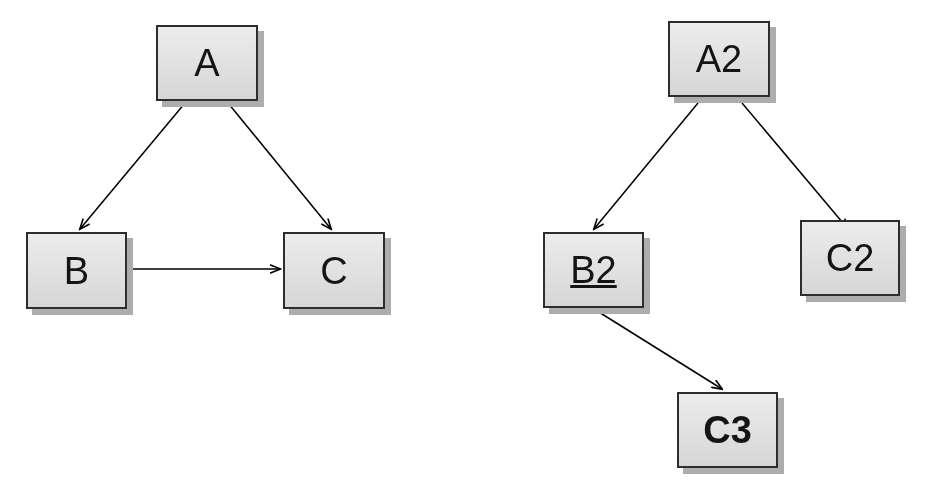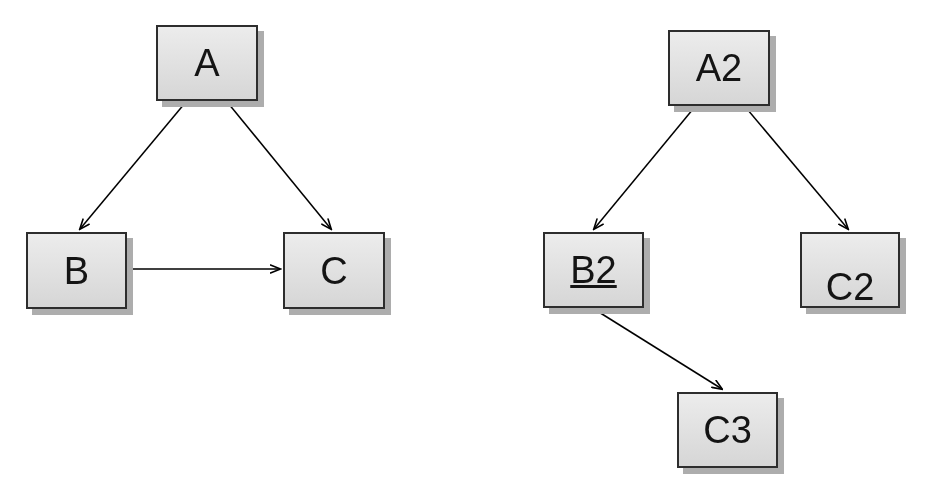--- a/index.html
+++ b/index.html
@@ -64,26 +64,26 @@
   <div id="node-layer">
       <div class="node" style="left: 156px; top: 25px; width: 102px; height: 76px; background: linear-gradient(rgb(236, 236, 236) 0%, rgb(214, 214, 214) 100%); border-color: rgb(45, 45, 45); box-shadow: rgb(173, 173, 173) 6px 6px 0px 0px; color: rgb(20, 20, 20);">
         <span class="node-label">A</span>
       </div>
       <div class="node" style="left: 26px; top: 232px; width: 101px; height: 77px; background: linear-gradient(rgb(236, 236, 236) 0%, rgb(214, 214, 214) 100%); border-color: rgb(45, 45, 45); box-shadow: rgb(173, 173, 173) 6px 6px 0px 0px; color: rgb(20, 20, 20);">
         <span class="node-label">B</span>
       </div>
       <div class="node" style="left: 283px; top: 232px; width: 102px; height: 77px; background: linear-gradient(rgb(236, 236, 236) 0%, rgb(214, 214, 214) 100%); border-color: rgb(45, 45, 45); box-shadow: rgb(173, 173, 173) 6px 6px 0px 0px; color: rgb(20, 20, 20);">
         <span class="node-label">C</span>
       </div>
-      <div class="node" style="left: 668px; top: 30px; width: 102px; height: 76px; background: linear-gradient(rgb(236, 236, 236) 0%, rgb(214, 214, 214) 100%); border-color: rgb(45, 45, 45); box-shadow: rgb(173, 173, 173) 6px 6px 0px 0px; color: rgb(20, 20, 20);">
+      <div class="node" style="left: 668px; top: 21px; width: 102px; height: 76px; background: linear-gradient(rgb(236, 236, 236) 0%, rgb(214, 214, 214) 100%); border-color: rgb(45, 45, 45); box-shadow: rgb(173, 173, 173) 6px 6px 0px 0px; color: rgb(20, 20, 20);">
         <span class="node-label">A2</span>
       </div>
       <div class="node" style="left: 543px; top: 232px; width: 101px; height: 76px; background: linear-gradient(rgb(236, 236, 236) 0%, rgb(214, 214, 214) 100%); border-color: rgb(45, 45, 45); box-shadow: rgb(173, 173, 173) 6px 6px 0px 0px; color: rgb(20, 20, 20); text-decoration: underline;">
         <span class="node-label">B2</span>
       </div>
-      <div class="node" style="left: 800px; top: 232px; width: 100px; height: 76px; background: linear-gradient(rgb(236, 236, 236) 0%, rgb(214, 214, 214) 100%); border-color: rgb(45, 45, 45); box-shadow: rgb(173, 173, 173) 6px 6px 0px 0px; color: rgb(20, 20, 20); align-items: flex-end;">
+      <div class="node" style="left: 800px; top: 220px; width: 100px; height: 76px; background: linear-gradient(rgb(236, 236, 236) 0%, rgb(214, 214, 214) 100%); border-color: rgb(45, 45, 45); box-shadow: rgb(173, 173, 173) 6px 6px 0px 0px; color: rgb(20, 20, 20);">
         <span class="node-label">C2</span>
       </div>
-      <div class="node" style="left: 677px; top: 392px; width: 101px; height: 76px; background: linear-gradient(rgb(236, 236, 236) 0%, rgb(214, 214, 214) 100%); border-color: rgb(45, 45, 45); box-shadow: rgb(173, 173, 173) 6px 6px 0px 0px; color: rgb(20, 20, 20);">
+      <div class="node" style="left: 677px; top: 392px; width: 101px; height: 76px; background: linear-gradient(rgb(236, 236, 236) 0%, rgb(214, 214, 214) 100%); border-color: rgb(45, 45, 45); box-shadow: rgb(173, 173, 173) 6px 6px 0px 0px; color: rgb(20, 20, 20); font-weight: bold;">
         <span class="node-label">C3</span>
       </div>
     </div>
 </div>
 
 </body></html>

